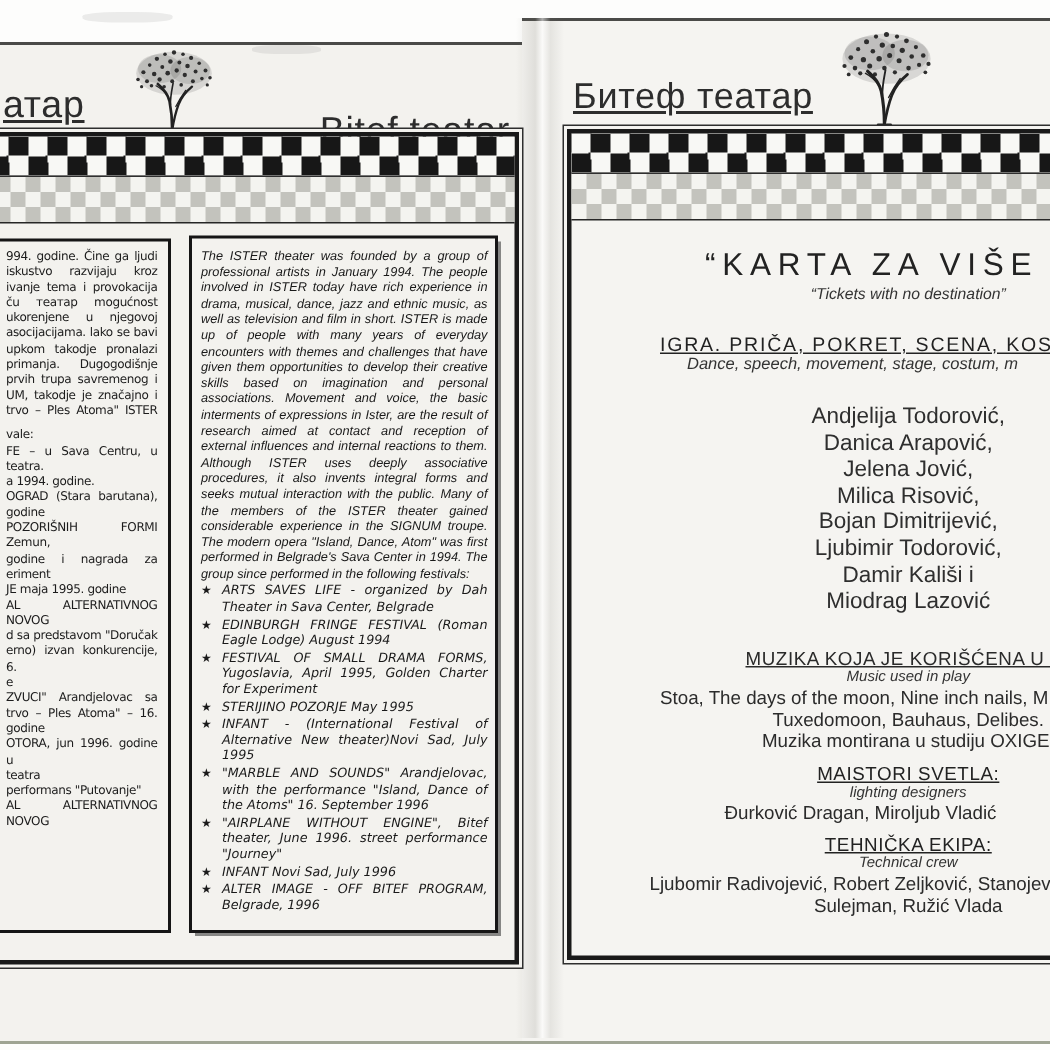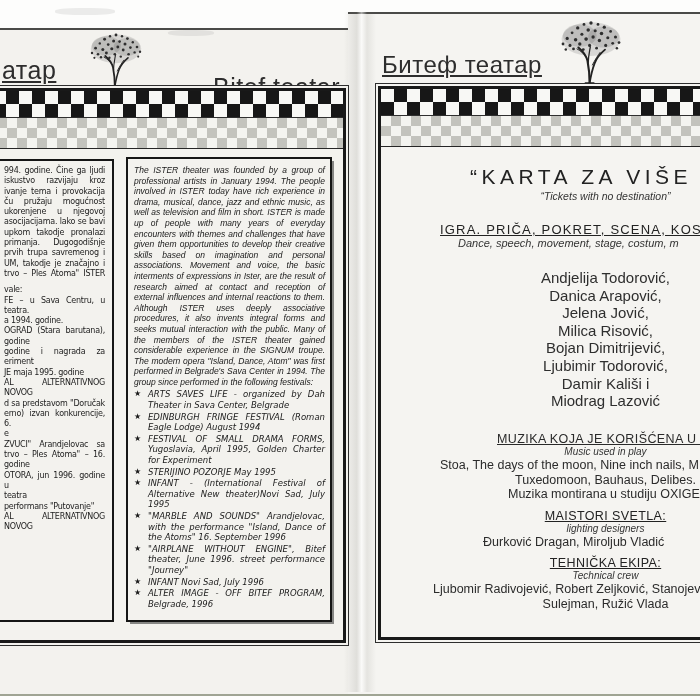--- a/index.html
+++ b/index.html
@@ -179,35 +179,36 @@
     <div class="check-band">
       <div class="check-dark"></div>
       <div class="check-light"></div>
     </div>
   </div>
 
   <div class="col-serbian">
     <div class="sline j">994. godine. Čine ga ljudi</div>
     <div class="sline j">iskustvo razvijaju kroz</div>
     <div class="sline j">ivanje tema i provokacija</div>
-    <div class="sline j">ču pružaju mogućnost</div>
+    <div class="sline j">ču театар mogućnost</div>
     <div class="sline j">ukorenjene u njegovoj</div>
     <div class="sline j">asocijacijama. lako se bavi</div>
     <div class="sline j">upkom takodje pronalazi</div>
     <div class="sline j">primanja. Dugogodišnje</div>
     <div class="sline j">prvih trupa savremenog i</div>
     <div class="sline j">UM, takodje je značajno i</div>
     <div class="sline j">trvo – Ples Atoma" ISTER</div>
     <div class="sp6"></div>
     <div class="sline l">vale:</div>
     <div class="sline j">FE – u Sava Centru, u</div>
     <div class="sline l">teatra.</div>
     <div class="sline l">a 1994. godine.</div>
     <div class="sline j">OGRAD (Stara barutana),</div>
     <div class="sline l">godine</div>
+    <div class="sline j">POZORIŠNIH FORMI Zemun,</div>
     <div class="sline j">godine i nagrada za</div>
     <div class="sline l">eriment</div>
     <div class="sline l">JE maja 1995. godine</div>
     <div class="sline j">AL ALTERNATIVNOG NOVOG</div>
     <div class="sline j">d sa predstavom "Doručak</div>
     <div class="sline j">erno) izvan konkurencije, 6.</div>
     <div class="sline l">e</div>
     <div class="sline j">ZVUCI" Arandjelovac sa</div>
     <div class="sline j">trvo – Ples Atoma" – 16.</div>
     <div class="sline l">godine</div>

